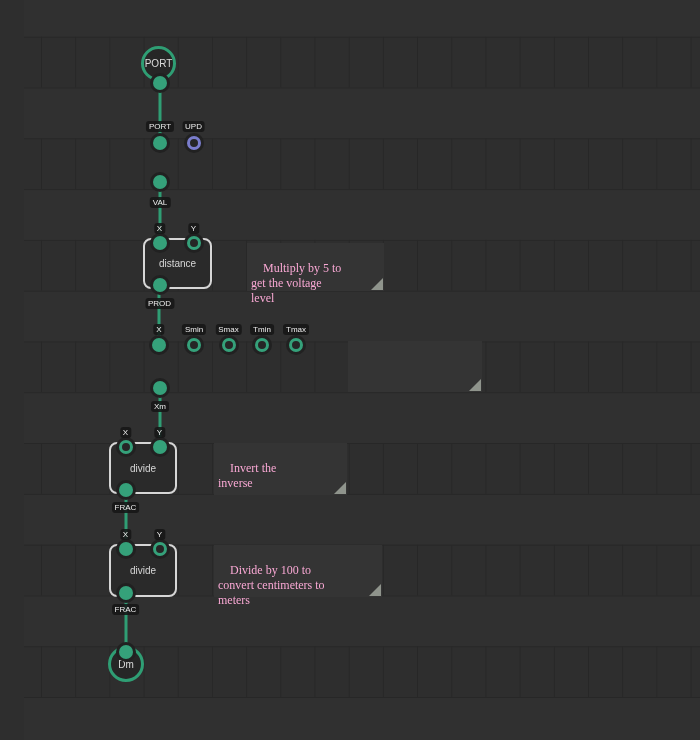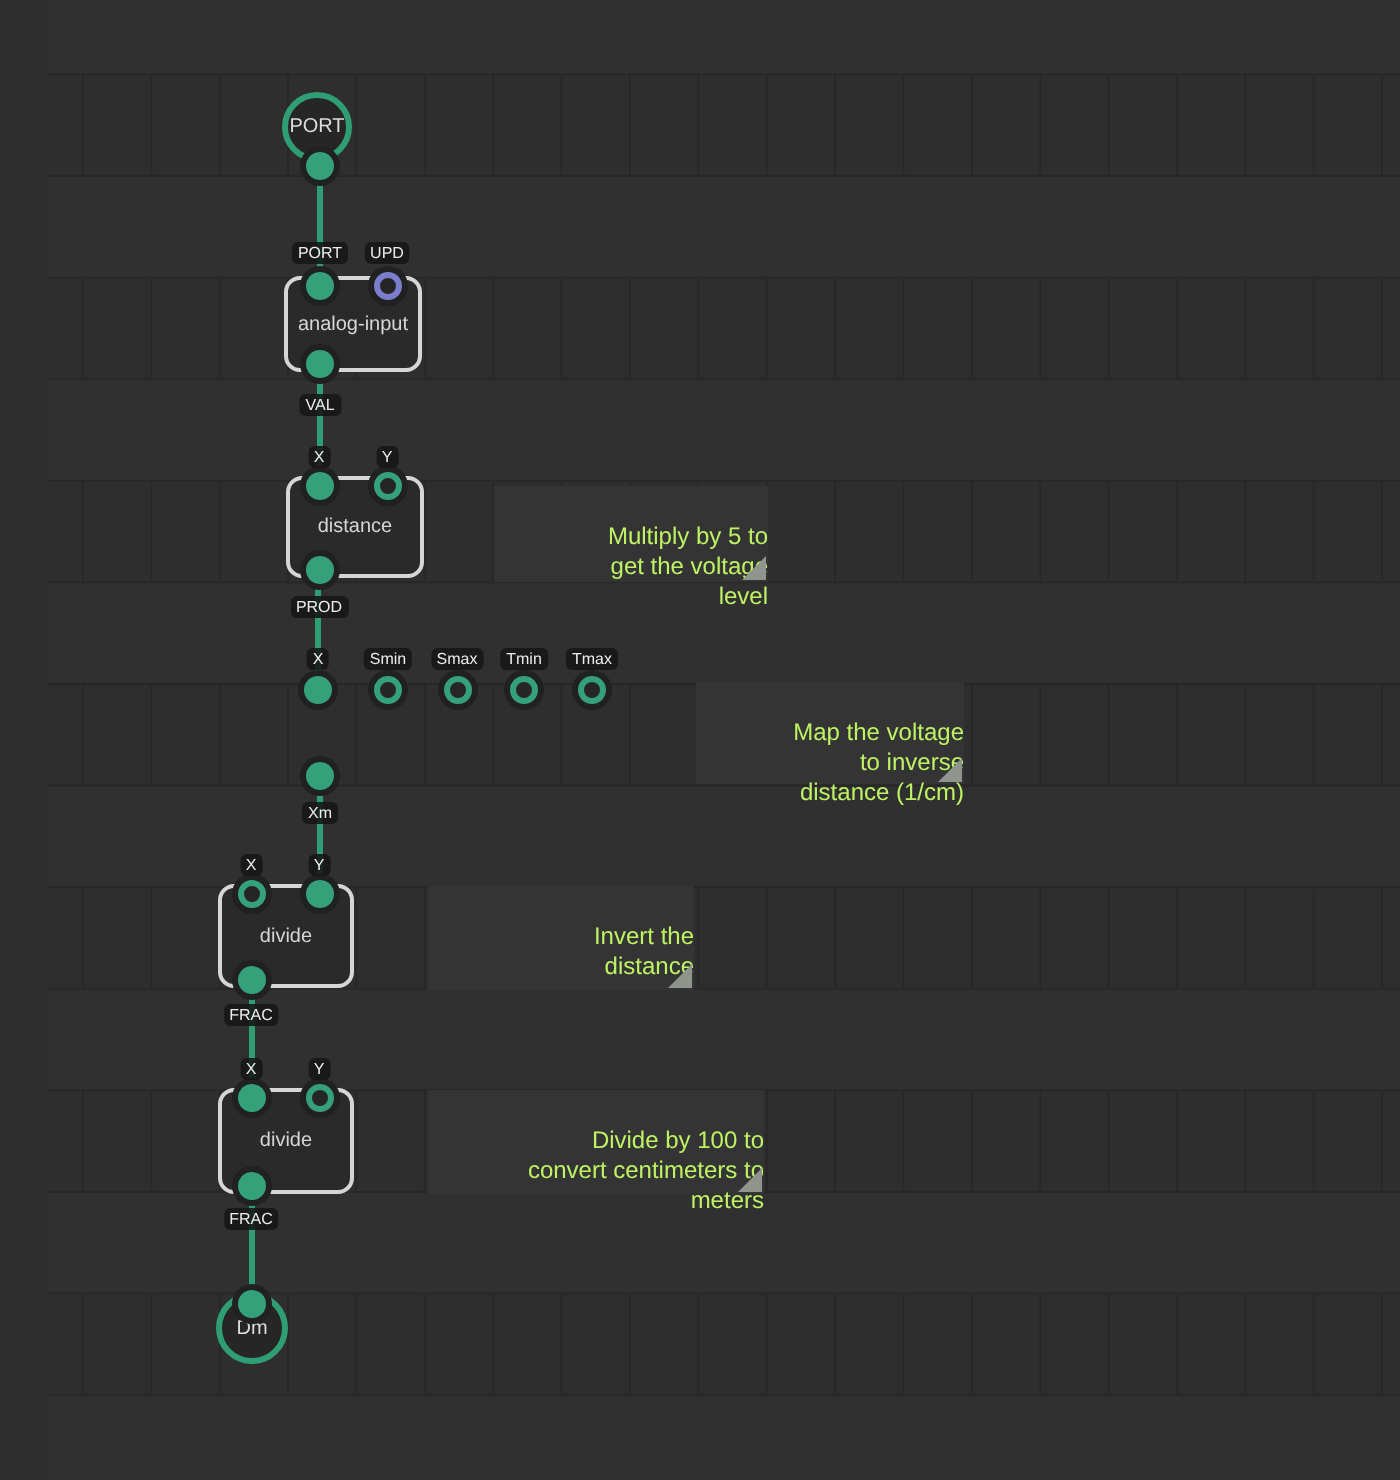--- a/index.html
+++ b/index.html
@@ -35,23 +35,23 @@
   .pin.hollow{width:8px;height:8px;border:3px solid #35a17a;background:#262626;}
   .pin.pulse{border-color:#7a7dcc;}
   .tag{
     position:absolute;transform:translateX(-50%);
     background:rgba(22,22,22,0.88);color:#ececec;
     font-size:8px;line-height:9px;padding:1px 3px;border-radius:3px;
     white-space:nowrap;z-index:6;
   }
   .comment{
     position:absolute;box-sizing:border-box;background:#343434;
-    color:#bef264;font-family:Liberation Sans, sans-serif;
+    color:#f9a8d4;font-family:Liberation Serif, serif;
     font-size:12px;line-height:15px;white-space:pre;
-    padding:3px 0 0 4px;z-index:2;text-align:right;
+    padding:3px 0 0 4px;z-index:2;
   }
   .grip{position:absolute;right:1px;bottom:1px;width:0;height:0;
         border-left:12px solid transparent;border-bottom:12px solid #8f948c;z-index:3;}
 </style>
 </head>
 <body>
 
 <div class="canvas">
 
   <div class="wire" style="left:135.5px;top:83px;height:60px;"></div>
@@ -59,23 +59,20 @@
   <div class="wire" style="left:135.4px;top:285px;height:60px;"></div>
   <div class="wire" style="left:135.6px;top:388px;height:59px;"></div>
   <div class="wire" style="left:101.5px;top:490px;height:59px;"></div>
   <div class="wire" style="left:101.5px;top:593px;height:59px;"></div>
 
   <div class="terminal" style="left:117px;top:46px;width:35px;height:35px;">
     <span>PORT</span>
   </div>
   <div class="pin filled" style="left:135.5px;top:83px;"></div>
 
-  <div class="node" style="left:118px;top:138px;width:69px;height:48px;">
-    <span>analog-input</span>
-  </div>
   <span class="tag" style="left:136px;top:120.5px;">PORT</span>
   <span class="tag" style="left:169.5px;top:120.5px;">UPD</span>
   <div class="pin filled" style="left:136px;top:142.5px;"></div>
   <div class="pin hollow pulse" style="left:169.5px;top:142.5px;"></div>
   <div class="pin filled" style="left:136px;top:182px;"></div>
   <span class="tag" style="left:136px;top:197px;">VAL</span>
 
   <div class="node" style="left:119px;top:238px;width:69px;height:51px;">
     <span>distance</span>
   </div>
@@ -100,39 +97,36 @@
   <span class="tag" style="left:272px;top:323.5px;">Tmax</span>
   <div class="pin filled" style="left:135px;top:344.5px;"></div>
   <div class="pin hollow" style="left:170px;top:344.5px;"></div>
   <div class="pin hollow" style="left:204.5px;top:344.5px;"></div>
   <div class="pin hollow" style="left:238px;top:344.5px;"></div>
   <div class="pin hollow" style="left:272px;top:344.5px;"></div>
   <div class="pin filled" style="left:136px;top:388px;"></div>
   <span class="tag" style="left:136px;top:400.5px;">Xm</span>
 
   <div class="comment" style="left:324px;top:341px;width:134px;height:51px;">
-    <span>Map the voltage
-to inverse
-distance (1/cm)</span>
     <div class="grip"></div>
   </div>
 
   <div class="node" style="left:85px;top:442px;width:68px;height:52px;">
     <span>divide</span>
   </div>
   <span class="tag" style="left:101.5px;top:426.5px;">X</span>
   <span class="tag" style="left:135.5px;top:426.5px;">Y</span>
   <div class="pin hollow" style="left:101.5px;top:446.5px;"></div>
   <div class="pin filled" style="left:135.5px;top:446.5px;"></div>
   <div class="pin filled" style="left:101.5px;top:490px;"></div>
   <span class="tag" style="left:101.5px;top:502px;">FRAC</span>
 
   <div class="comment" style="left:190px;top:443px;width:133px;height:52px;">
     <span>Invert the
-distance</span>
+inverse</span>
     <div class="grip"></div>
   </div>
 
   <div class="node" style="left:85px;top:544px;width:68px;height:53px;">
     <span>divide</span>
   </div>
   <span class="tag" style="left:101.5px;top:528.5px;">X</span>
   <span class="tag" style="left:135.5px;top:528.5px;">Y</span>
   <div class="pin filled" style="left:101.5px;top:548.5px;"></div>
   <div class="pin hollow" style="left:135.5px;top:548.5px;"></div>

